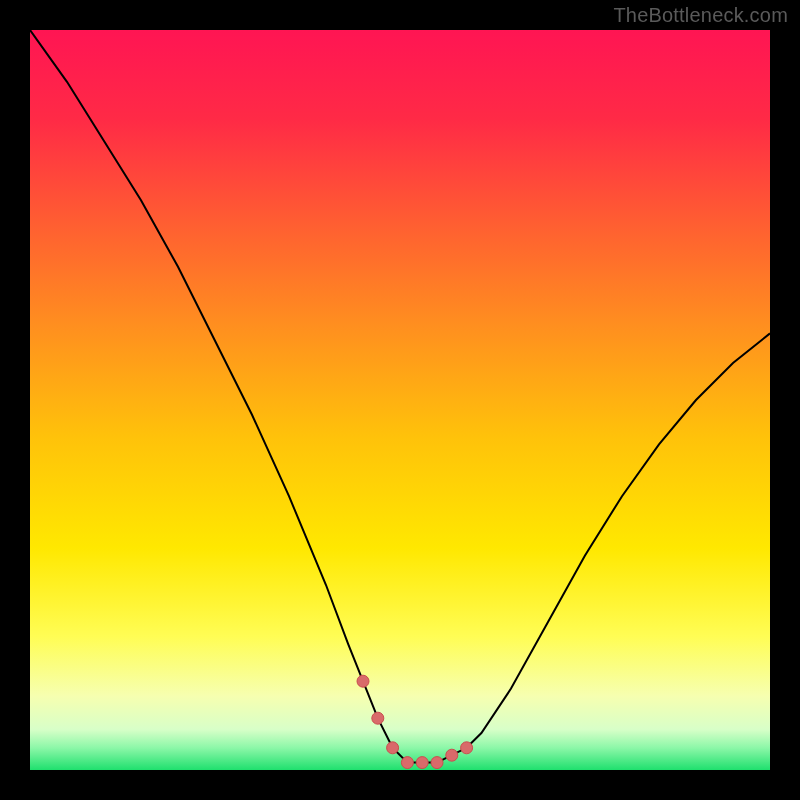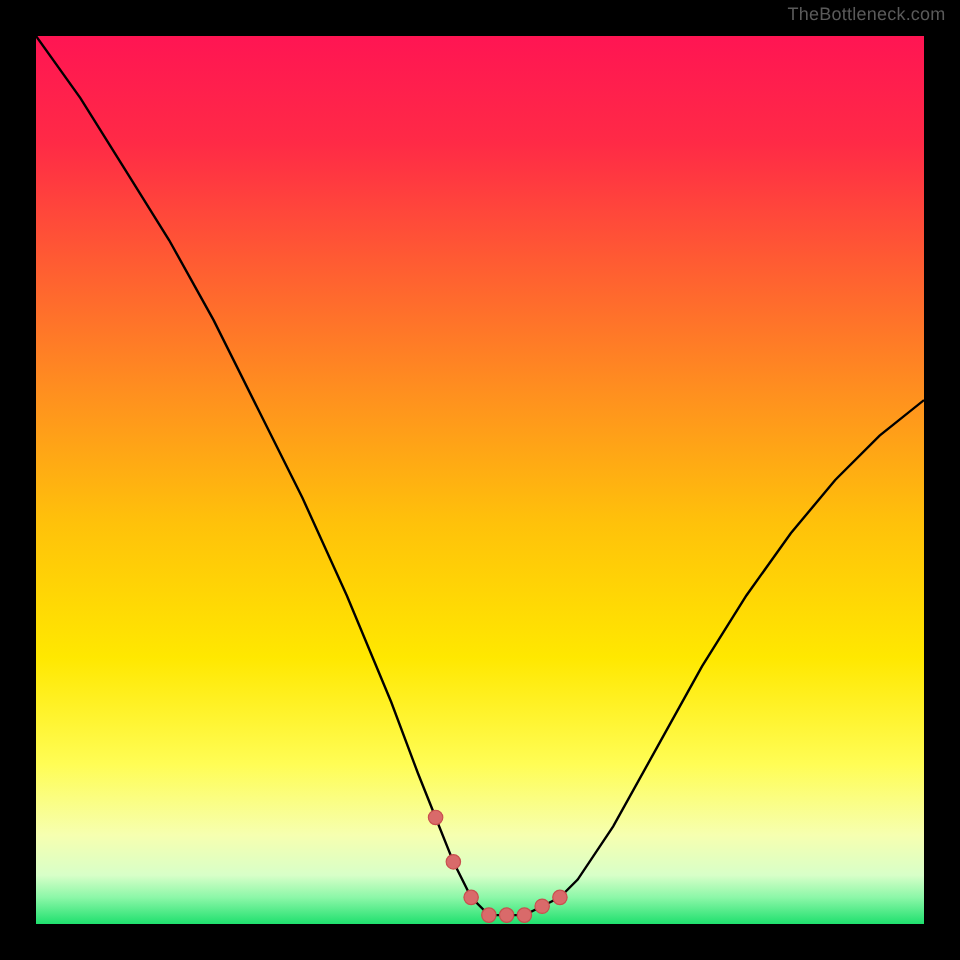--- a/index.html
+++ b/index.html
@@ -15,21 +15,21 @@
     position: relative;
     width: 800px;
     height: 800px;
     background: #000;
   }
   .watermark {
     position: absolute;
     top: 4px;
     right: 12px;
     color: #5a5a5a;
-    font-size: 15px;
+    font-size: 20px;
     font-weight: 500;
     letter-spacing: 0.2px;
     z-index: 10;
   }
   .plot-area {
     position: absolute;
     left: 30px;
     top: 30px;
     width: 740px;
     height: 740px;

